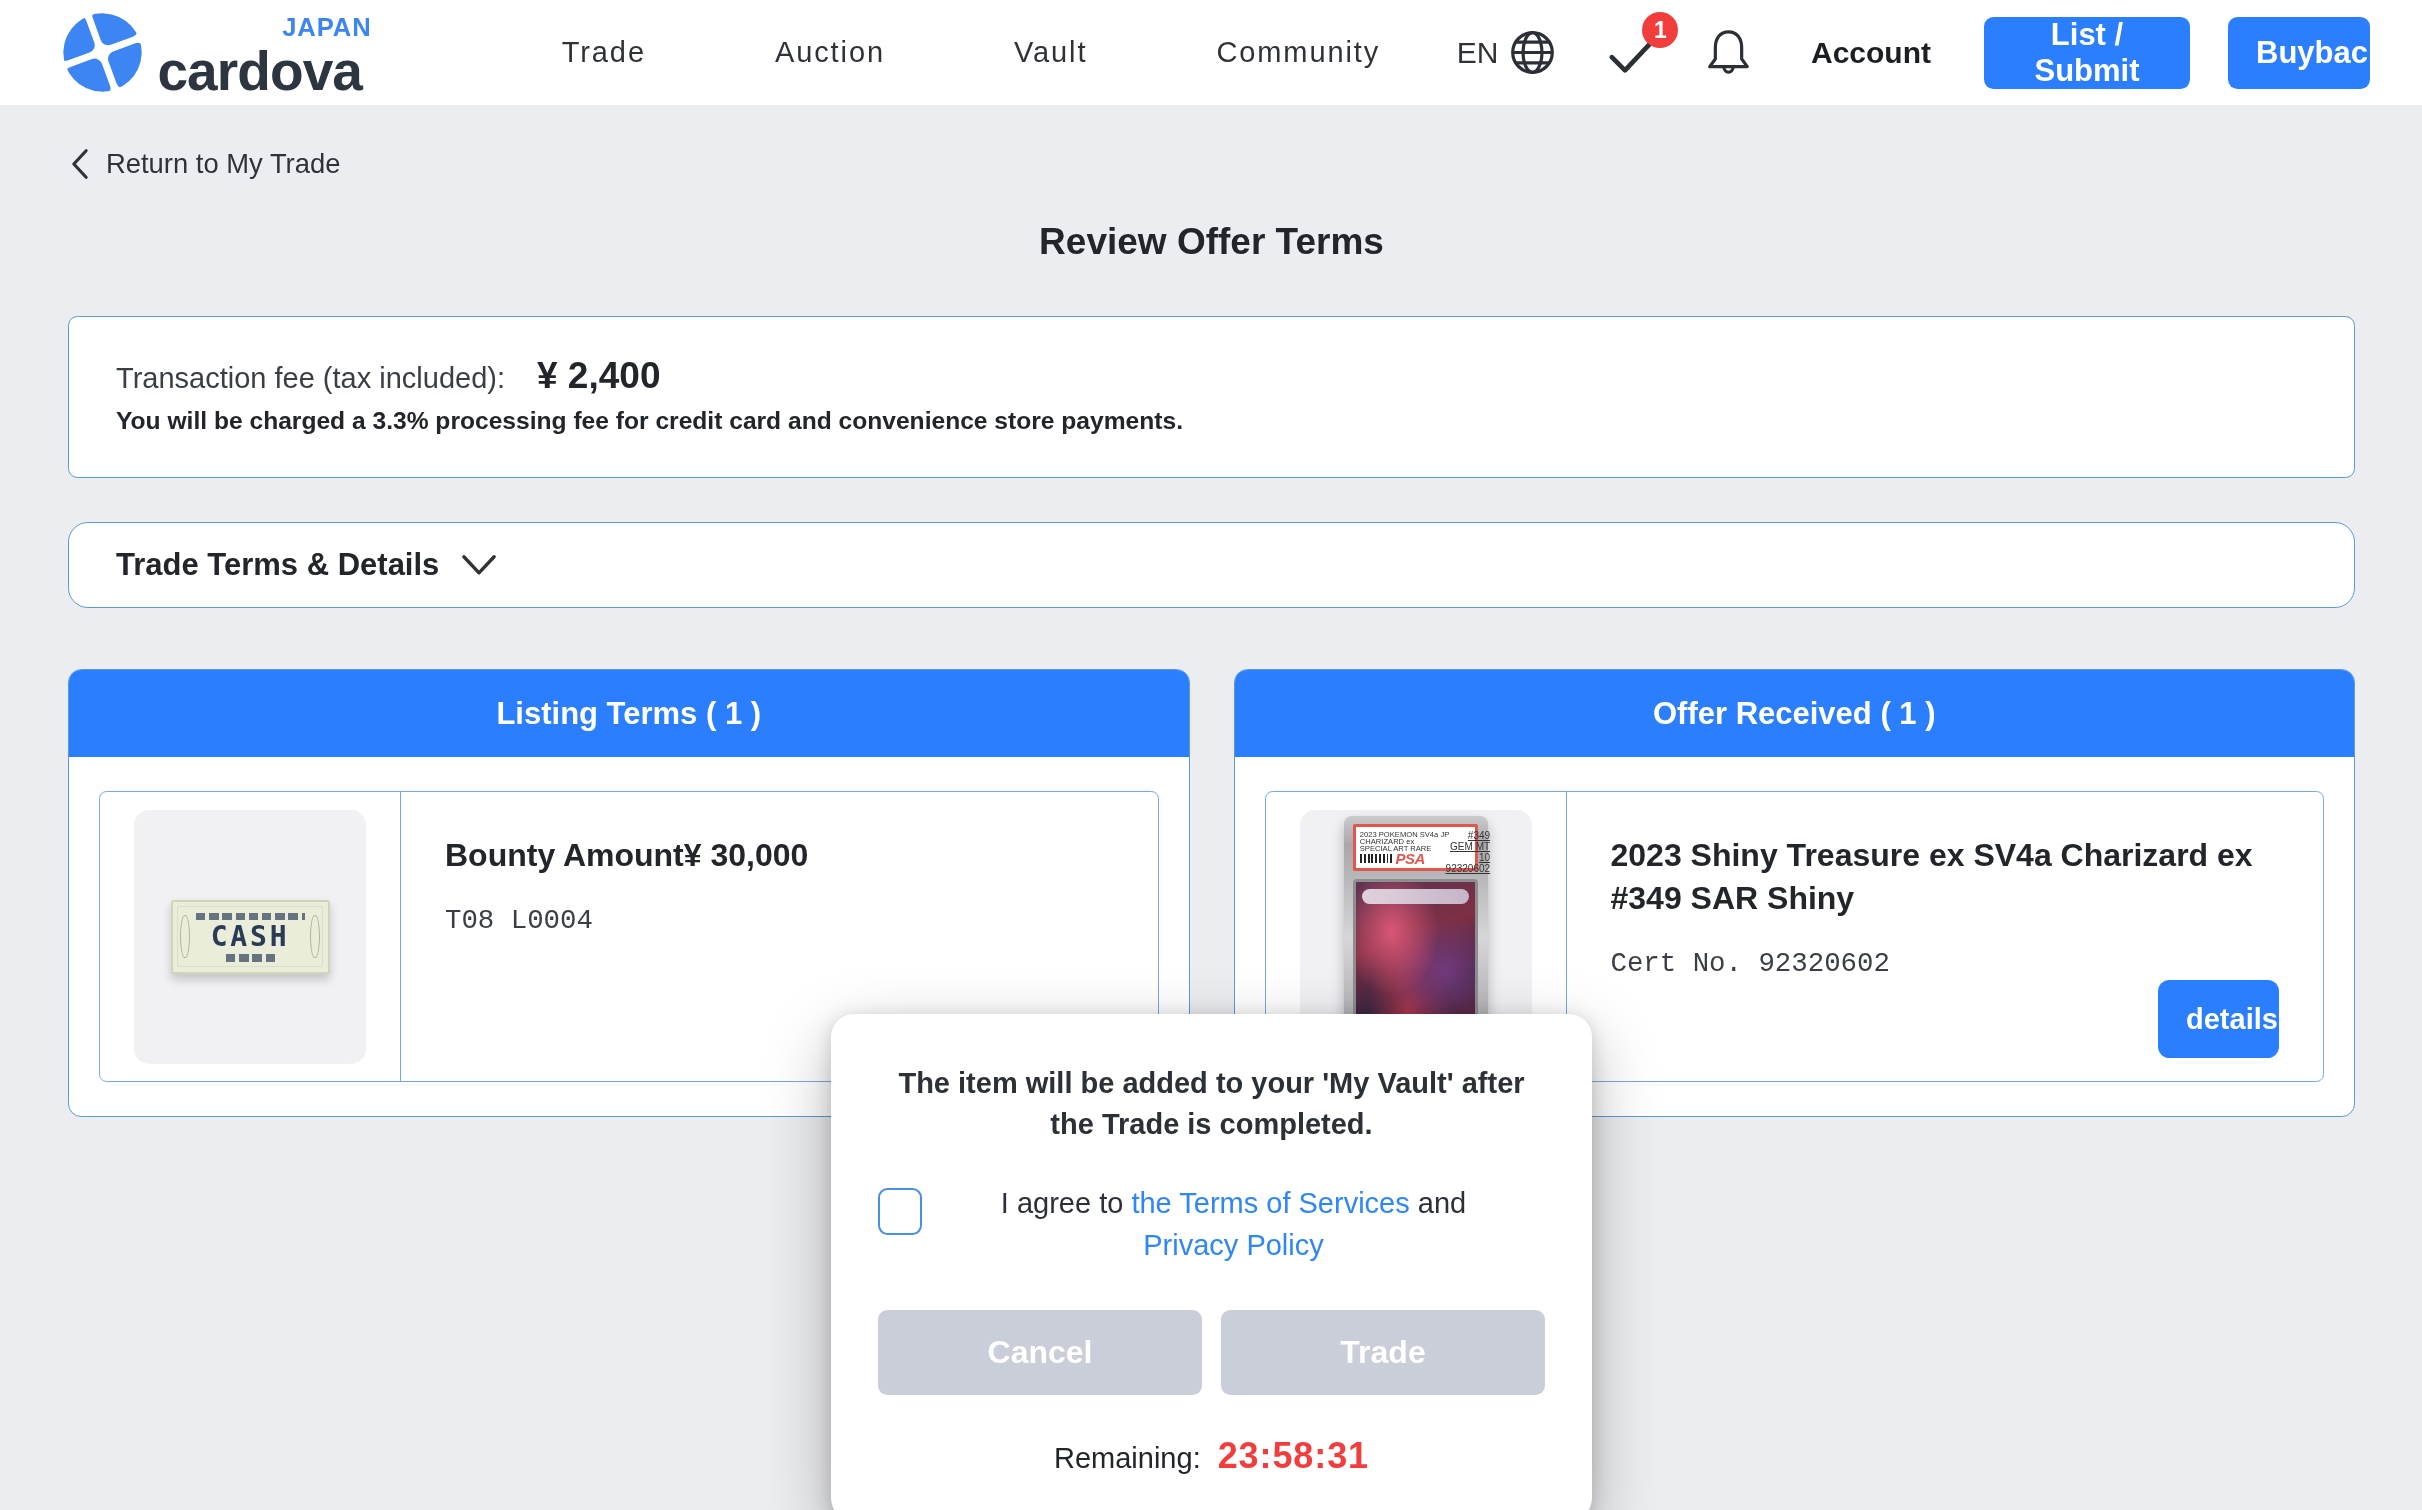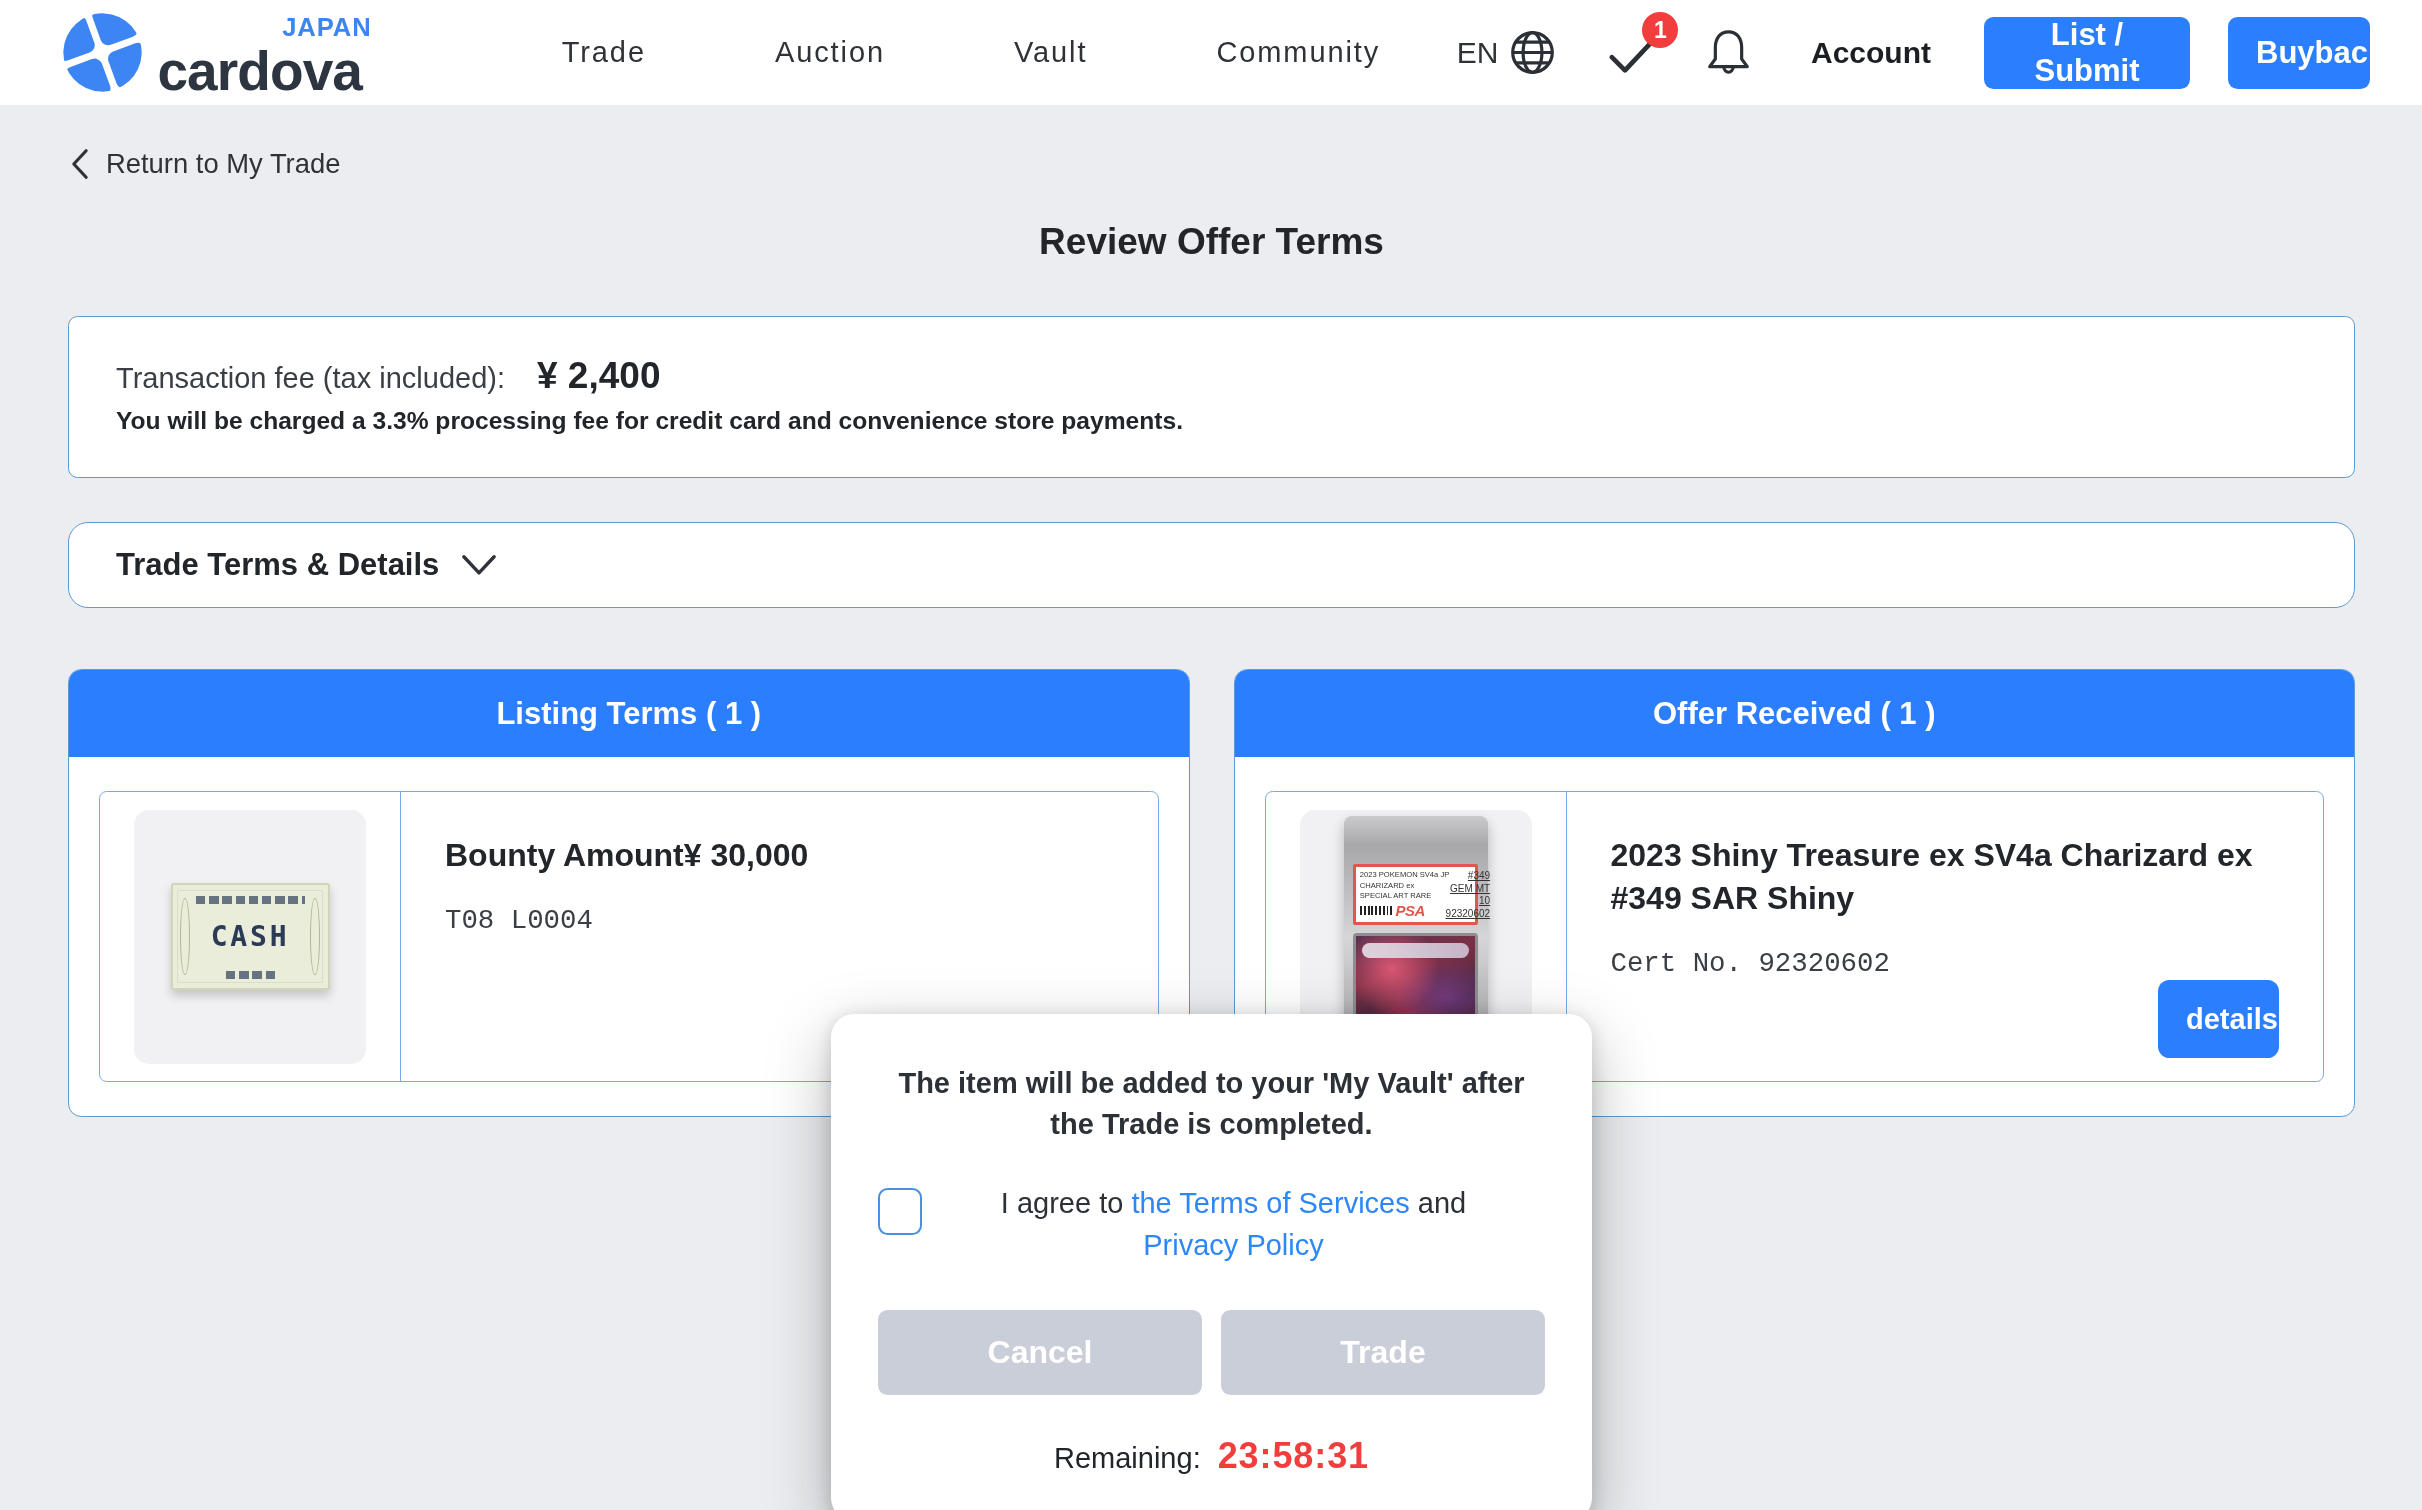--- a/index.html
+++ b/index.html
@@ -49,33 +49,33 @@
   .card-body { padding:34px 30px 34px 30px; }
   .item-card { border:1.9px solid #76a9ea; border-radius:7.6px; min-height:291px; display:flex; background:#fff; }
   .item-left { width:301px; border-right:1.9px solid #76a9ea; display:flex; align-items:center; justify-content:center; padding:17px; }
   .thumb-panel { width:232px; height:254px; background:#f1f1f4; border-radius:15px; display:flex; align-items:center; justify-content:center; }
   .item-right { flex:1; padding:42px 44px 23px 44px; display:flex; flex-direction:column; }
   .item-title { font-size:32px; font-weight:bold; color:#22262b; line-height:1.35; }
   .item-sub { margin-top:28px; font-size:27.4px; color:#3a3f45;font-family:Liberation Mono, monospace; }
   .details-btn { margin-top:auto; align-self:flex-end; width:121px; height:78px; border-radius:11.4px; font-size:29px; }
 
   
-  .cash-bill { width:159px; height:107px; background:#e9edd9; border:2.8px solid #cfd6b8; border-radius:2.8px; position:relative; box-shadow:0 5.7px 9.5px rgba(0,0,0,.18); display:flex; align-items:center; justify-content:center; }
+  .cash-bill { width:159px; height:74px; background:#e9edd9; border:2.8px solid #cfd6b8; border-radius:2.8px; position:relative; box-shadow:0 5.7px 9.5px rgba(0,0,0,.18); display:flex; align-items:center; justify-content:center; }
   .cash-bill::before { content:""; position:absolute; inset:4.7px; border:1.9px solid #d8deca; border-radius:1.9px; }
   .cash-word { font-size:28px; font-weight:bold; color:#2b3a55; letter-spacing:2.8px; font-family:"DejaVu Sans Mono", monospace; }
   .cash-dashes-top, .cash-dashes-bottom { position:absolute; left:23px; right:23px; height:7.6px;
     background:repeating-linear-gradient(90deg,#3a4a63 0 9.5px, transparent 9.5px 13.2px); opacity:.75; }
   .cash-dashes-top { top:11.4px; }
   .cash-dashes-bottom { bottom:9.5px; left:53px; right:53px; }
   .cash-oval { position:absolute; top:13.2px; bottom:13.2px; width:9.5px; border:1.9px solid #aeb696; border-radius:50%; }
   .cash-oval.l { left:7.6px; } .cash-oval.r { right:7.6px; }
 
   
   .psa-slab { width:144px; height:242px; background:linear-gradient(180deg,#cbcbce,#a8a8ab 12%,#d6d6d9 50%,#9f9fa2); border-radius:7.6px; padding:8.5px 9.5px; box-shadow:0 7.6px 13.2px rgba(0,0,0,.25); display:flex; flex-direction:column; }
-  .psa-label { background:#fff; border:3.8px solid #e2574d; border-radius:1.9px; height:61px; padding:2.8px 3.8px; display:flex; gap:2.8px;margin-top:40px; }
+  .psa-label { background:#fff; border:3.8px solid #e2574d; border-radius:1.9px; height:47px; padding:2.8px 3.8px; display:flex; gap:2.8px; }
   .psa-col-l { flex:1; display:flex; flex-direction:column; justify-content:space-between; }
   .psa-col-l div { font-size:7.6px; color:#333; white-space:nowrap; overflow:hidden; }
   .psa-col-r { width:38px; display:flex; flex-direction:column; align-items:flex-end; justify-content:space-between; }
   .psa-col-r div { font-size:10px; color:#333; white-space:nowrap;text-decoration:underline; }
   .psa-bottom-row { display:flex; align-items:center; gap:3.8px; }
   .psa-barcode { width:32px; height:8.5px; background:repeating-linear-gradient(90deg,#222 0 1.9px, transparent 1.9px 3.8px); }
   .psa-logo { font-size:15px; font-weight:bold; color:#e2574d; font-style:italic; letter-spacing:-0.5px; }
   .psa-art { flex:1; margin-top:7.6px; border-radius:3.8px; border:3.8px solid #8e8e91; position:relative; overflow:hidden;
     background:
       radial-gradient(ellipse at 30% 30%, rgba(233,94,125,.85), transparent 40%),

